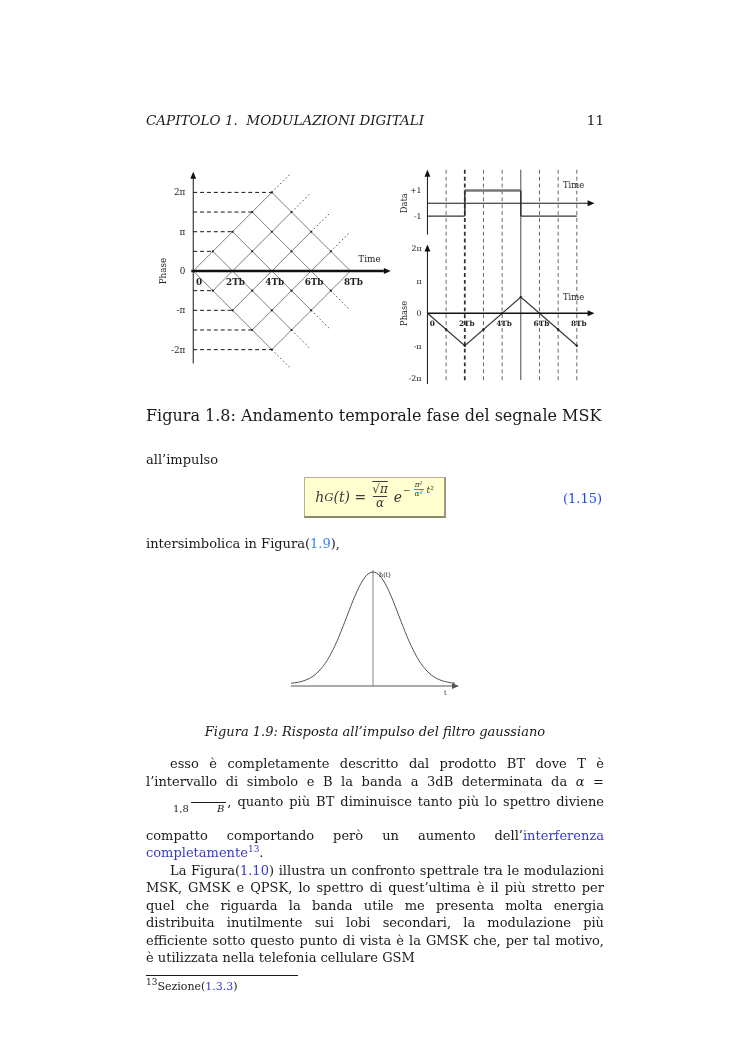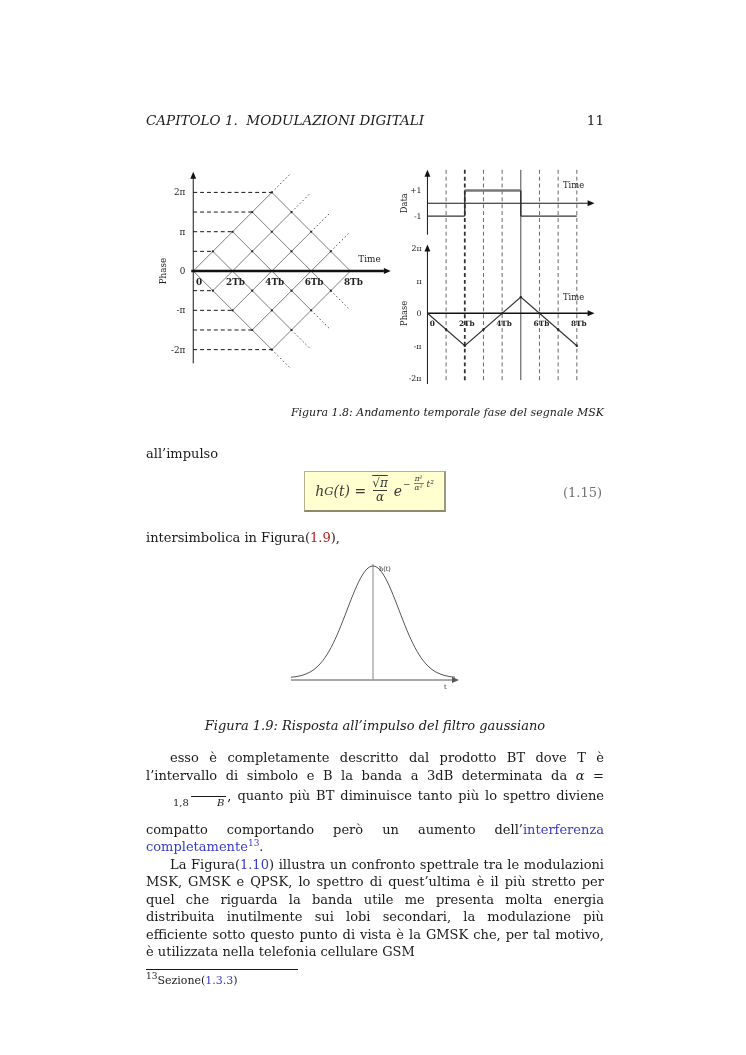--- a/index.html
+++ b/index.html
@@ -6,49 +6,49 @@
   .page{position:relative;width:746px;height:1047px;background:#ffffff;
         font-family:"DejaVu Serif",serif;color:#1a1a1a;overflow:hidden;}
   .content{position:absolute;left:146px;top:112px;width:458px;}
   .header{display:flex;justify-content:space-between;align-items:baseline;
           font-size:13.5px;}
   .header-title{font-style:italic;white-space:pre;}
   .page-number{font-style:normal;}
   .figure-row{display:flex;align-items:flex-start;margin-top:28px;margin-left:4px;}
   svg{display:block;}
   svg text{font-family:"DejaVu Serif",serif;fill:#222;}
-  .caption{text-align:right;font-size:11px;margin-top:14px;font-style:italic;}
+  .caption{text-align:left;font-size:16px;margin-top:14px;}
   .caption2{text-align:center;font-size:13px;margin-top:20px;font-style:italic;}
   .body-text{font-size:13px;line-height:17.5px;text-align:justify;margin:0;}
   .mt26{margin-top:26px;} .mt12{margin-top:12px;} .mt16{margin-top:16px;}
   .indent{text-indent:24px;}
   .eq-row{position:relative;margin-top:4px;height:50px;
           display:flex;align-items:center;justify-content:center;}
   .eq-box{background:#ffffcf;border:1px solid #b3b394;
           border-bottom:2px solid #8a8a6d;border-right:2px solid #9a9a7d;
           padding:5px 10px 6px 10px;font-size:14px;color:#3a3a3a;
           display:inline-flex;align-items:center;font-style:italic;}
   .eq-number{position:absolute;right:2px;top:50%;transform:translateY(-50%);
-             font-size:13px;font-style:normal;color:#737373;}
+             font-size:13px;font-style:normal;color:#1d4ed8;}
   .frac{display:inline-flex;flex-direction:column;align-items:center;
         line-height:1.1;margin:0 3px;}
   .frac .den{border-top:1px solid #3a3a3a;padding:0 3px;}
   .frac .num{padding:0 3px;}
   .frac.big{font-size:12px;}
   .frac.big .num{text-decoration:overline;}
   .exp{display:inline-flex;align-items:center;transform:translateY(-7px);
        font-size:9px;margin-left:1px;}
   .exp .frac{font-size:7.5px;margin:0 1px;justify-content:space-between;}
   .exp .frac .den{border-top:1px solid #0ea5e9;padding:0 1px;}
   .ifrac{display:inline-flex;flex-direction:row;align-items:center;
          vertical-align:-0.55em;font-size:10px;line-height:1.15;margin:12px 1px;}
   .ifrac .iden{border-top:1px solid #1a1a1a;padding:0 2px;font-style:italic;}
   .ifrac .inum{padding:0 2px;}
   .link-blue{color:#3a3ac8;text-decoration:none;cursor:pointer;}
-  .link-green{color:#b91c1c;text-decoration:none;cursor:pointer;}
+  .link-green{color:#3b82f6;text-decoration:none;cursor:pointer;}
   sup{font-size:9px;line-height:0;}
   .gauss-wrap{text-align:center;margin-top:8px;}
   .gauss-wrap svg{display:inline-block;}
   .footnote{margin-top:8px;font-size:11px;line-height:14px;}
   .footnote-rule{width:152px;border-top:1px solid #1a1a1a;margin-bottom:4px;}
 </style>
 </head>
 <body>
 
 <div class="page">

